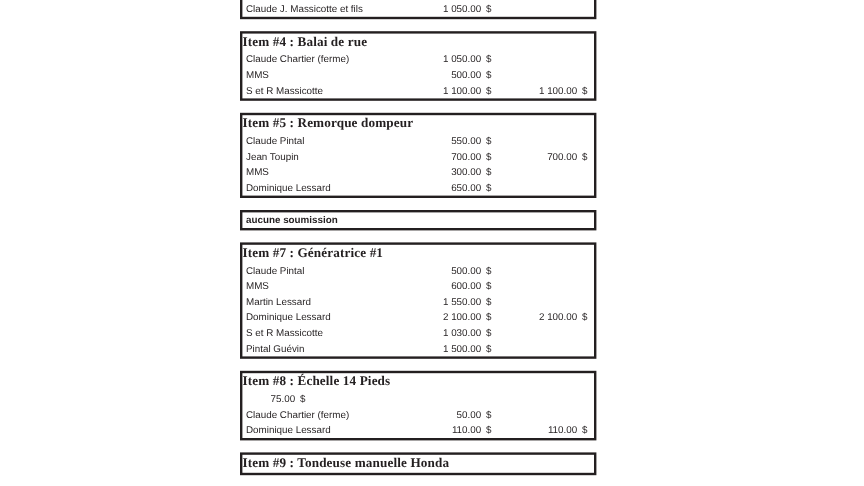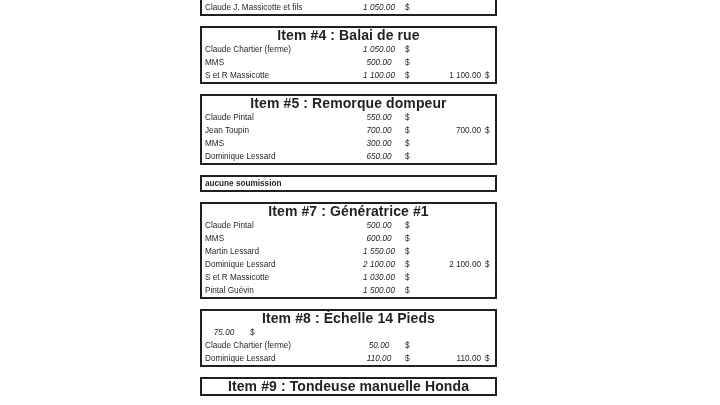--- a/index.html
+++ b/index.html
@@ -34,27 +34,27 @@
   .item-table {
     border: 2px solid #231f20;
     background: #ffffff;
     box-sizing: border-box;
     width: 297px;
     margin-bottom: 10px;
     padding: 0;
   }
 
   .item-header {
-    text-align: center;
     font-weight: bold;
-    font-size: 14px;
+    font-size: 11px;
     line-height: 13px;
     padding: 1px 0 1px 0;
     letter-spacing: 0.1px;
     color: #231f20;
+    font-family: Liberation Serif, serif;
   }
 
   .bid-row {
     display: flex;
     align-items: baseline;
     font-size: 8.2px;
     line-height: 13px;
     height: 13px;
     color: #231f20;
   }
@@ -62,23 +62,22 @@
   .bidder-name {
     flex: 0 0 152px;
     padding-left: 3px;
     white-space: nowrap;
     overflow: hidden;
   }
 
   
   .amount-1 {
     flex: 0 0 44px;
-    text-align: center;
-    white-space: nowrap;
-    font-style: italic;
+    text-align: right;
+    white-space: nowrap;
   }
   .currency-1 {
     flex: 0 0 12px;
     text-align: left;
     padding-left: 4px;
     white-space: nowrap;
   }
 
   
   .amount-2 {

